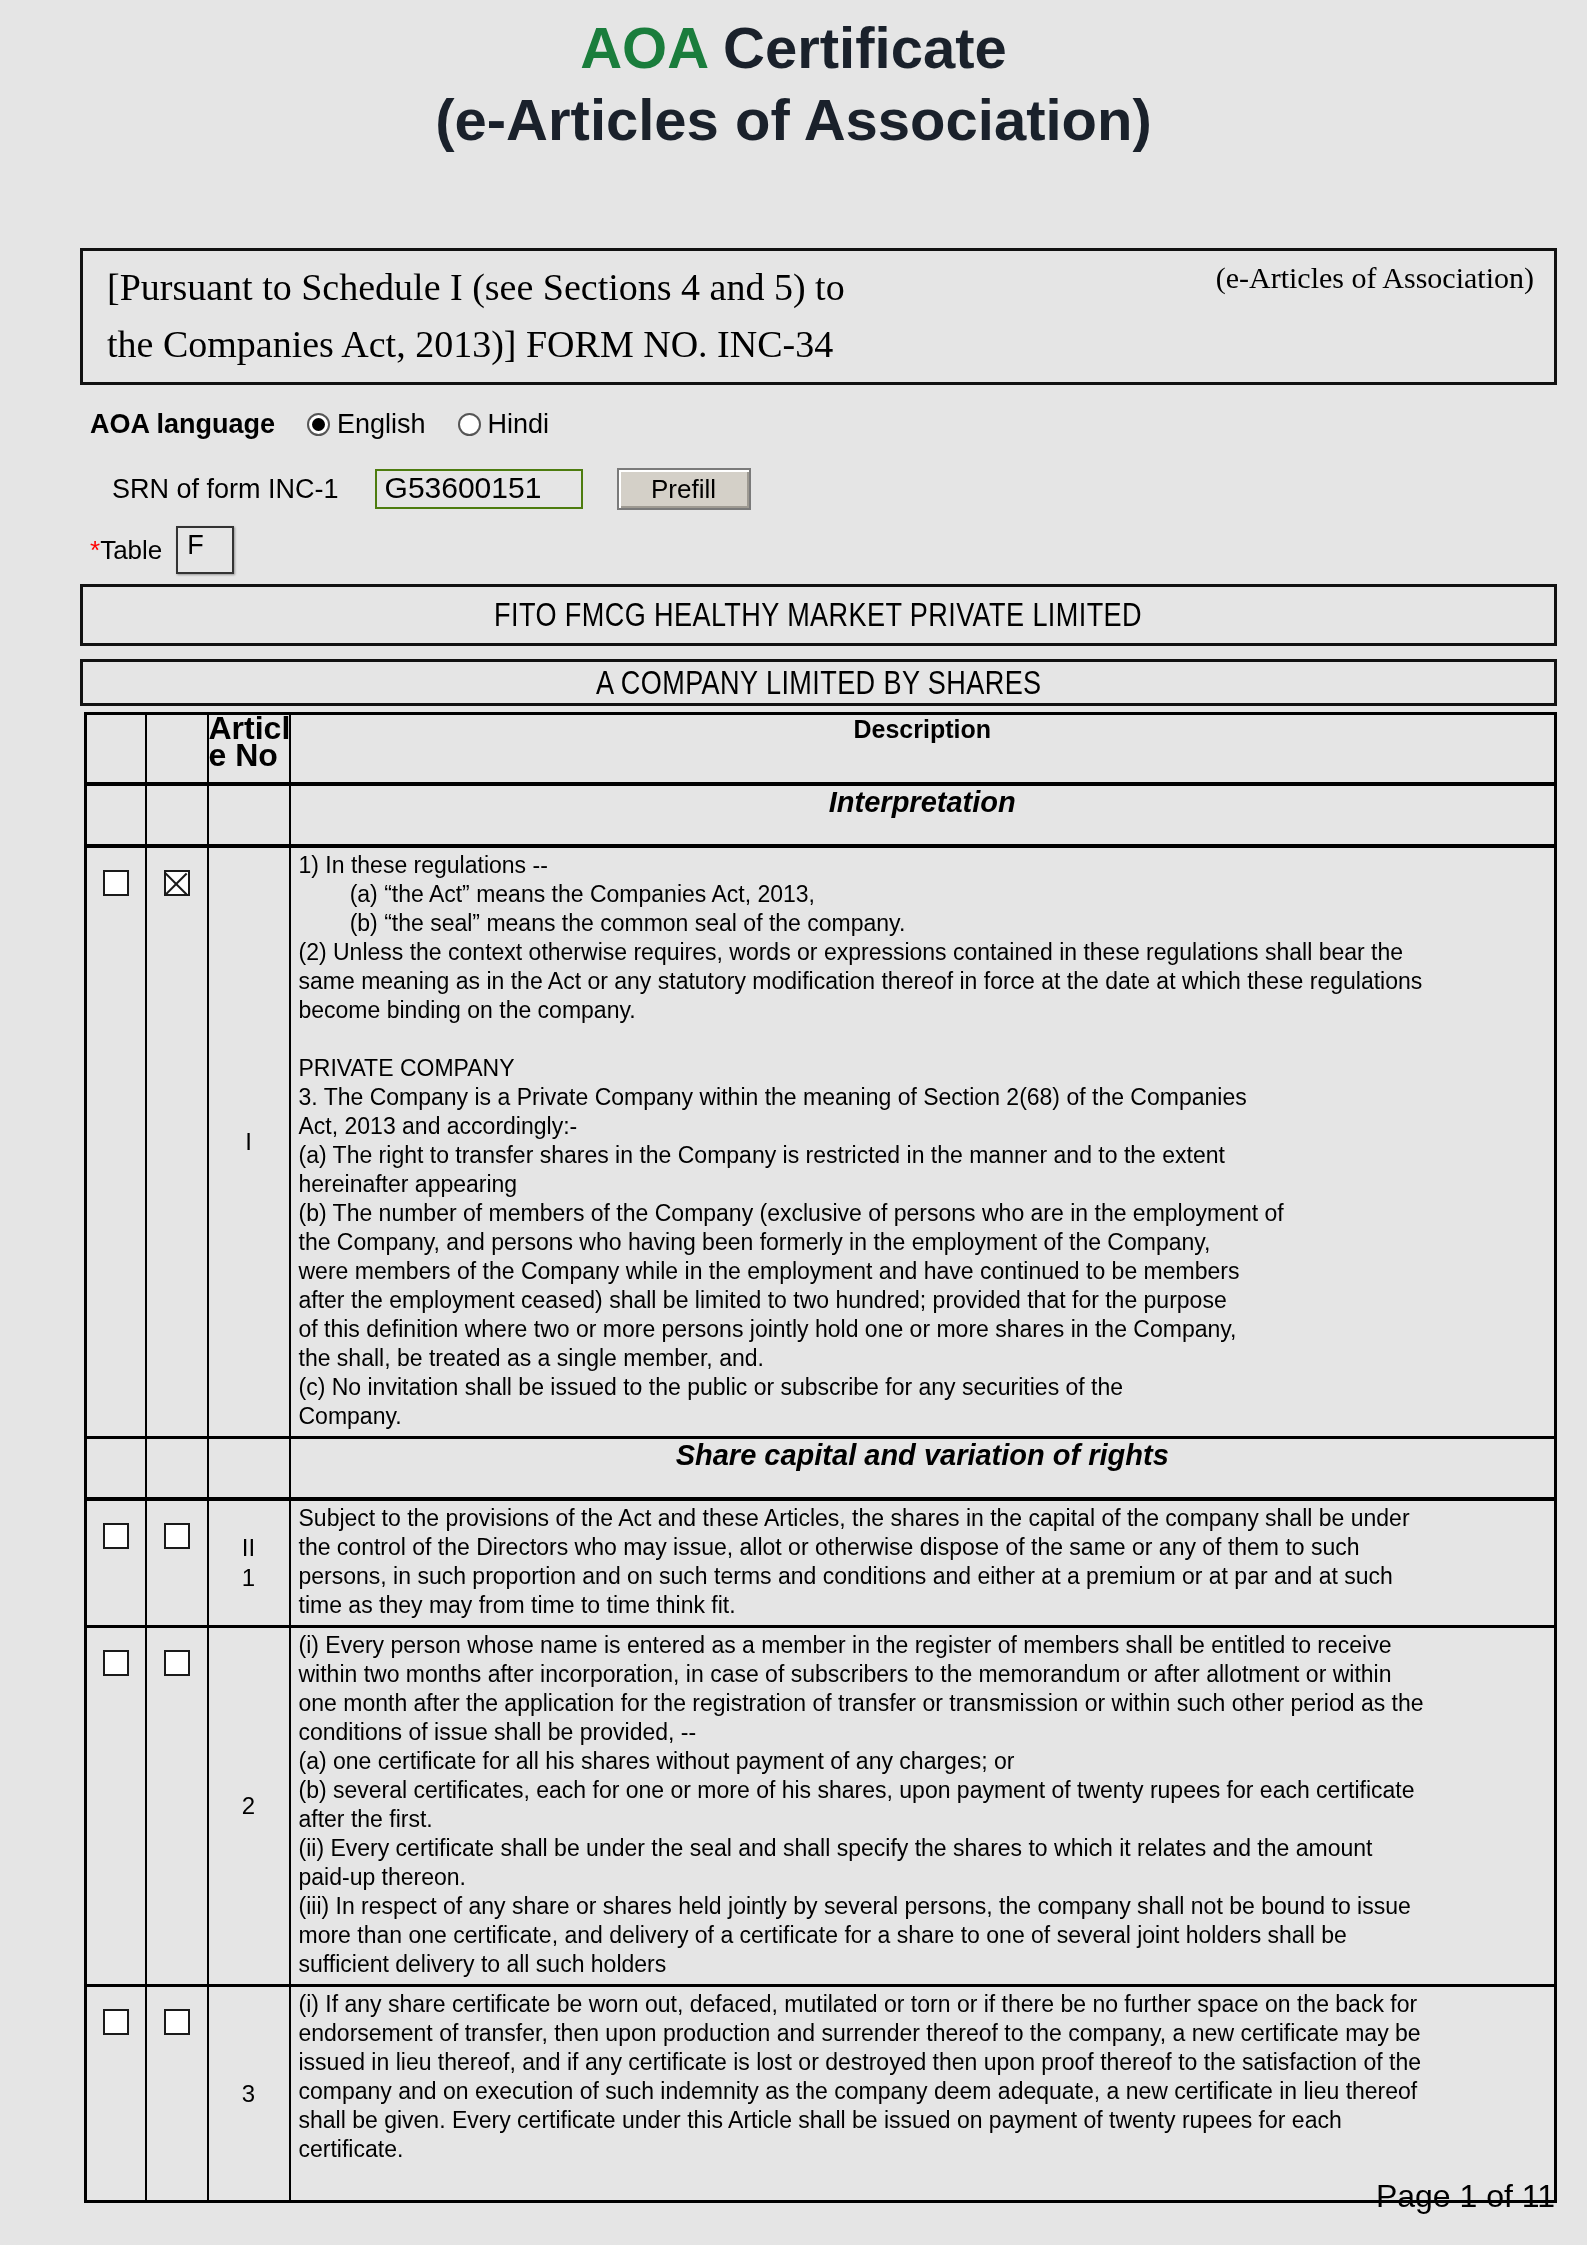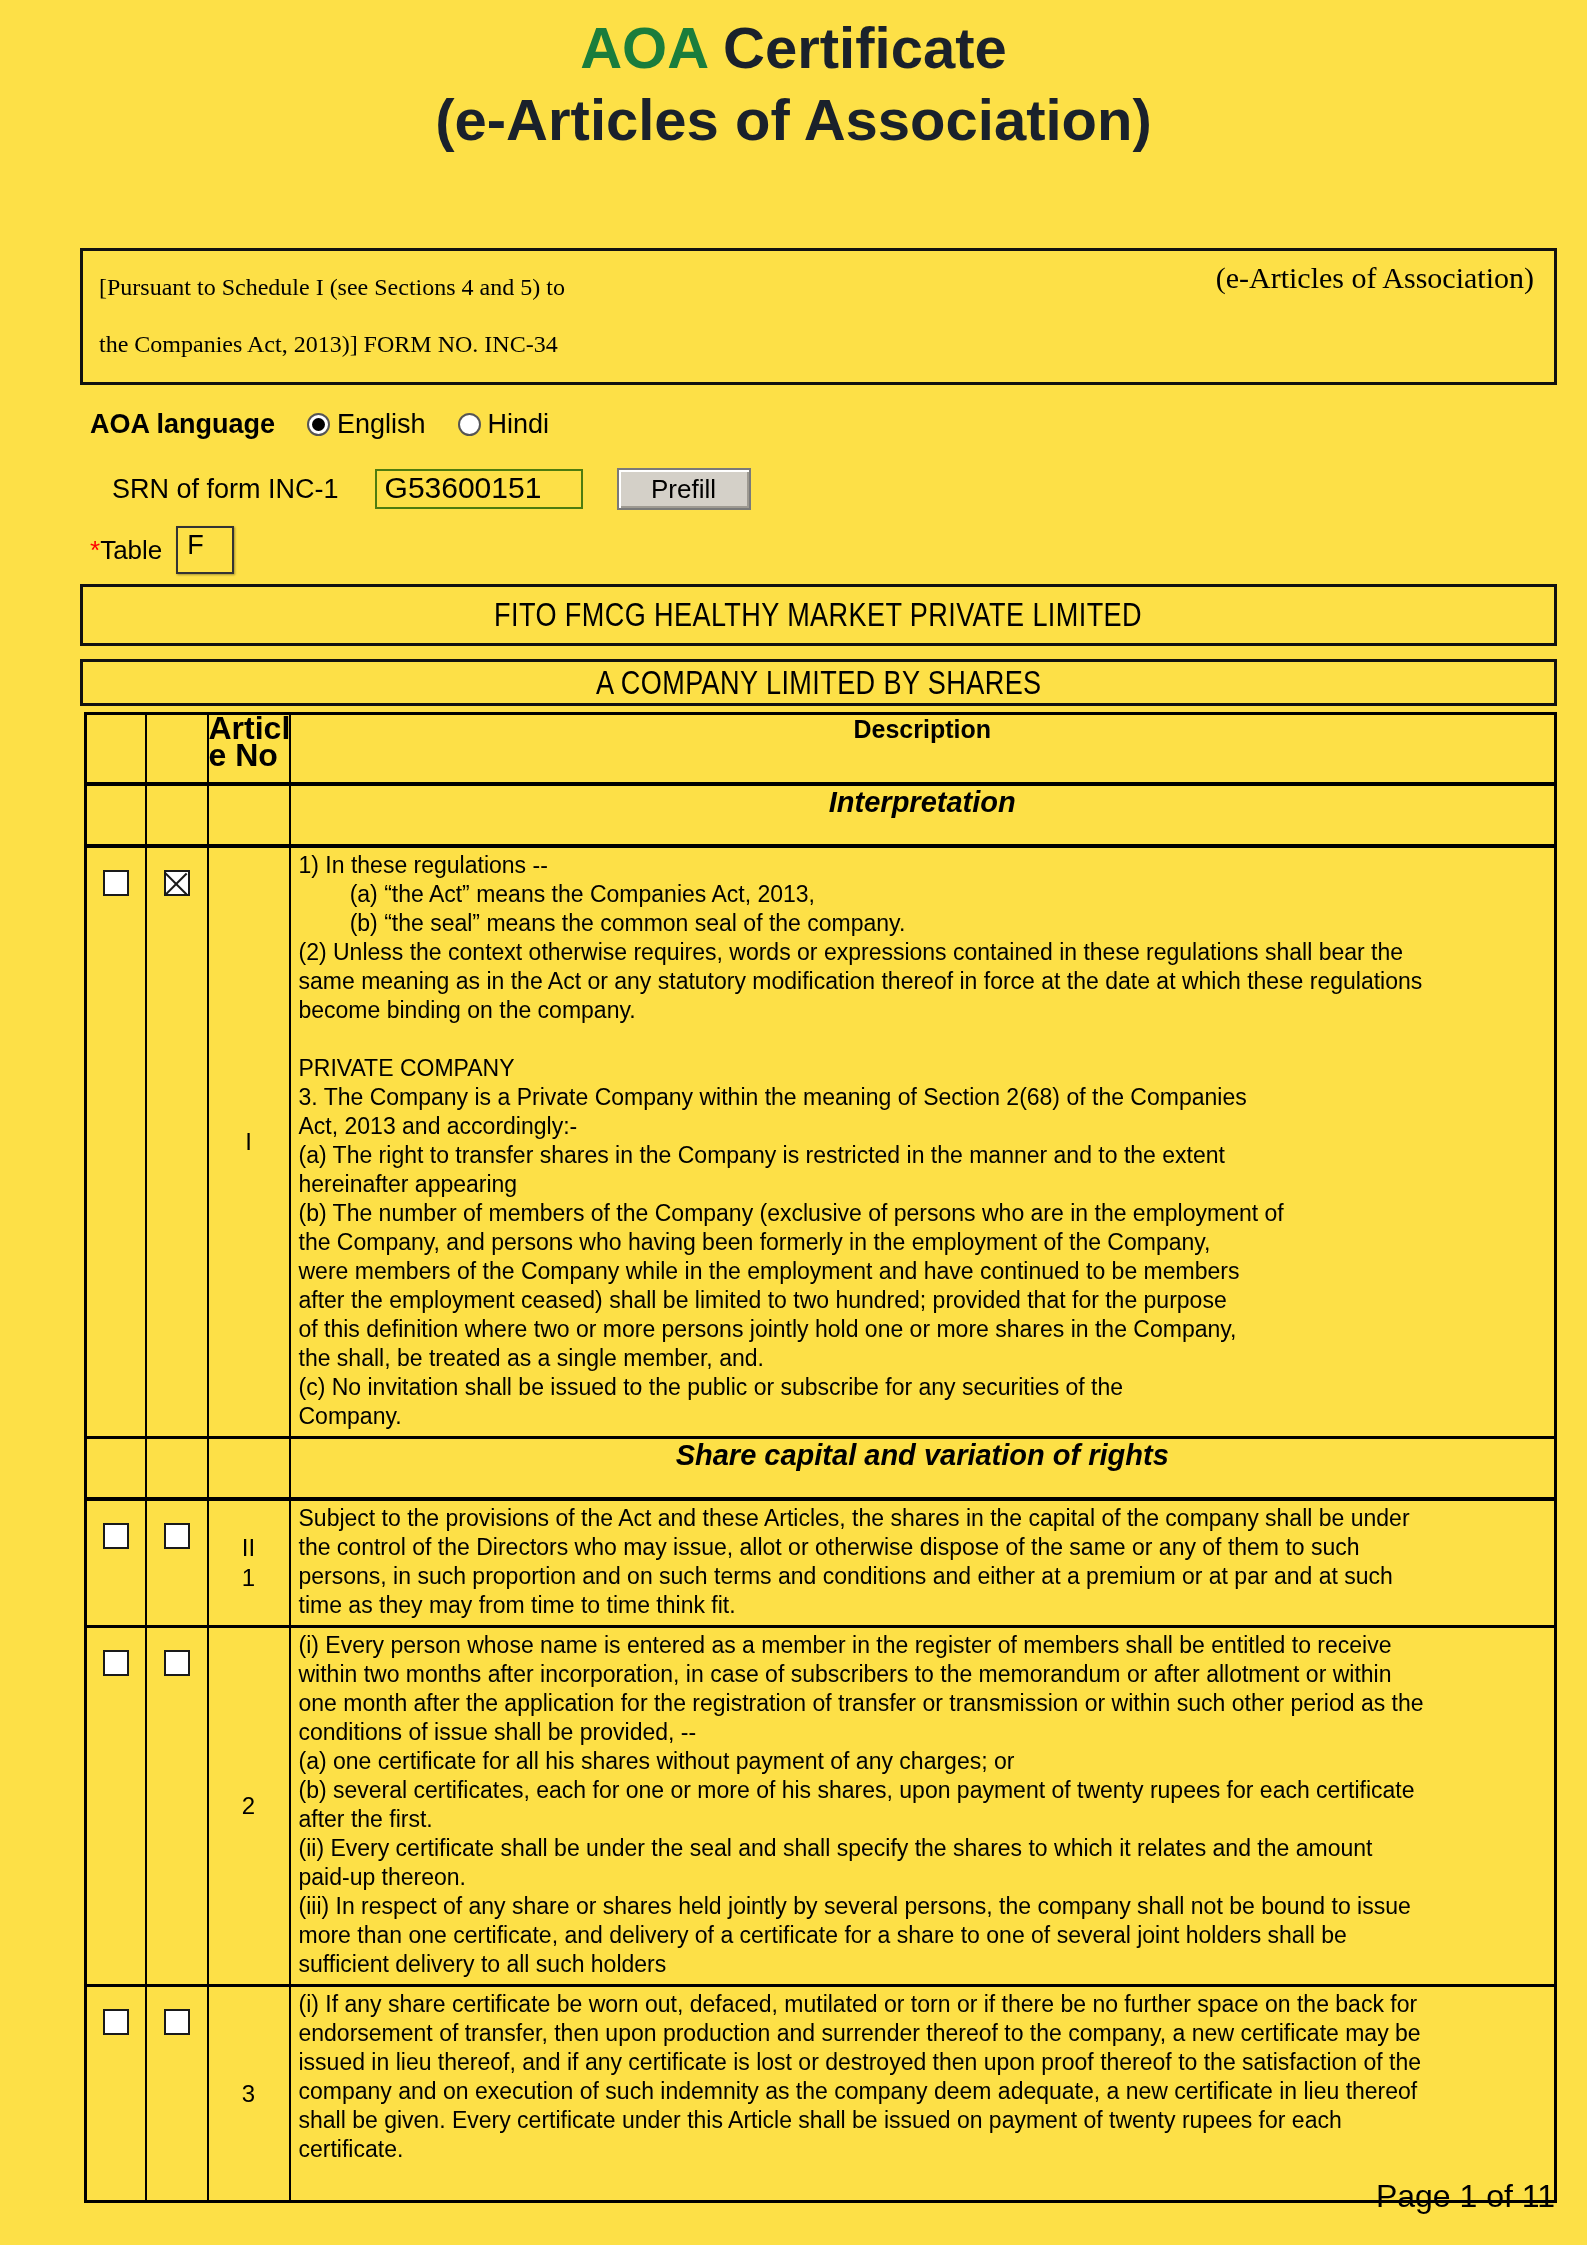--- a/index.html
+++ b/index.html
@@ -1,36 +1,36 @@
 <!DOCTYPE html>
 <html><head>
 <meta charset="utf-8">
 <style>
   html,body{margin:0;padding:0;background:#ffffff;}
   .page{
     position:relative;
     width:1587px;height:2245px;
-    background:#fde047;
+    background:#e5e5e5;
     color:#000;
     font-family:"Liberation Sans",sans-serif;
     overflow:hidden;
     box-sizing:border-box;
   }
   
   .titles{padding-top:12px;text-align:center;font-weight:bold;line-height:72px;font-size:58px;color:#1a212b;}
   .titles .hl{color:#1a7d3c;}
   
   .header-box{
     margin:92px 0 0 80px;width:1477px;height:137px;
     border:3px solid #111;box-sizing:border-box;
     display:flex;justify-content:space-between;
   }
   .pursuant{
-    font-family:"Liberation Serif",serif;font-size:24px;line-height:57px;
-    padding:8px 0 0 16px;white-space:pre-line;
+    font-family:"Liberation Serif",serif;font-size:38px;line-height:57px;
+    padding:8px 0 0 24px;white-space:pre-line;
   }
   .brand{display:flex;flex-direction:column;justify-content:space-between;text-align:right;padding:10px 20px 8px 0;}
   .brand-main{font-family:"Liberation Serif",serif;font-weight:bold;font-size:46px;letter-spacing:1px;line-height:52px;}
   .brand-e{font-style:italic;font-size:68px;line-height:0;position:relative;top:5px;margin:0 2px 0 1px;}
   .brand-sub{font-family:"Liberation Serif",serif;font-size:30px;line-height:34px;}
   
   .lang-row{margin:24px 0 0 90px;display:flex;align-items:center;font-size:27px;}
   .lang-label{font-weight:bold;}
   .radio-option{display:flex;align-items:center;margin-left:32px;}
   .radio-option:first-of-type{margin-left:26px;}

